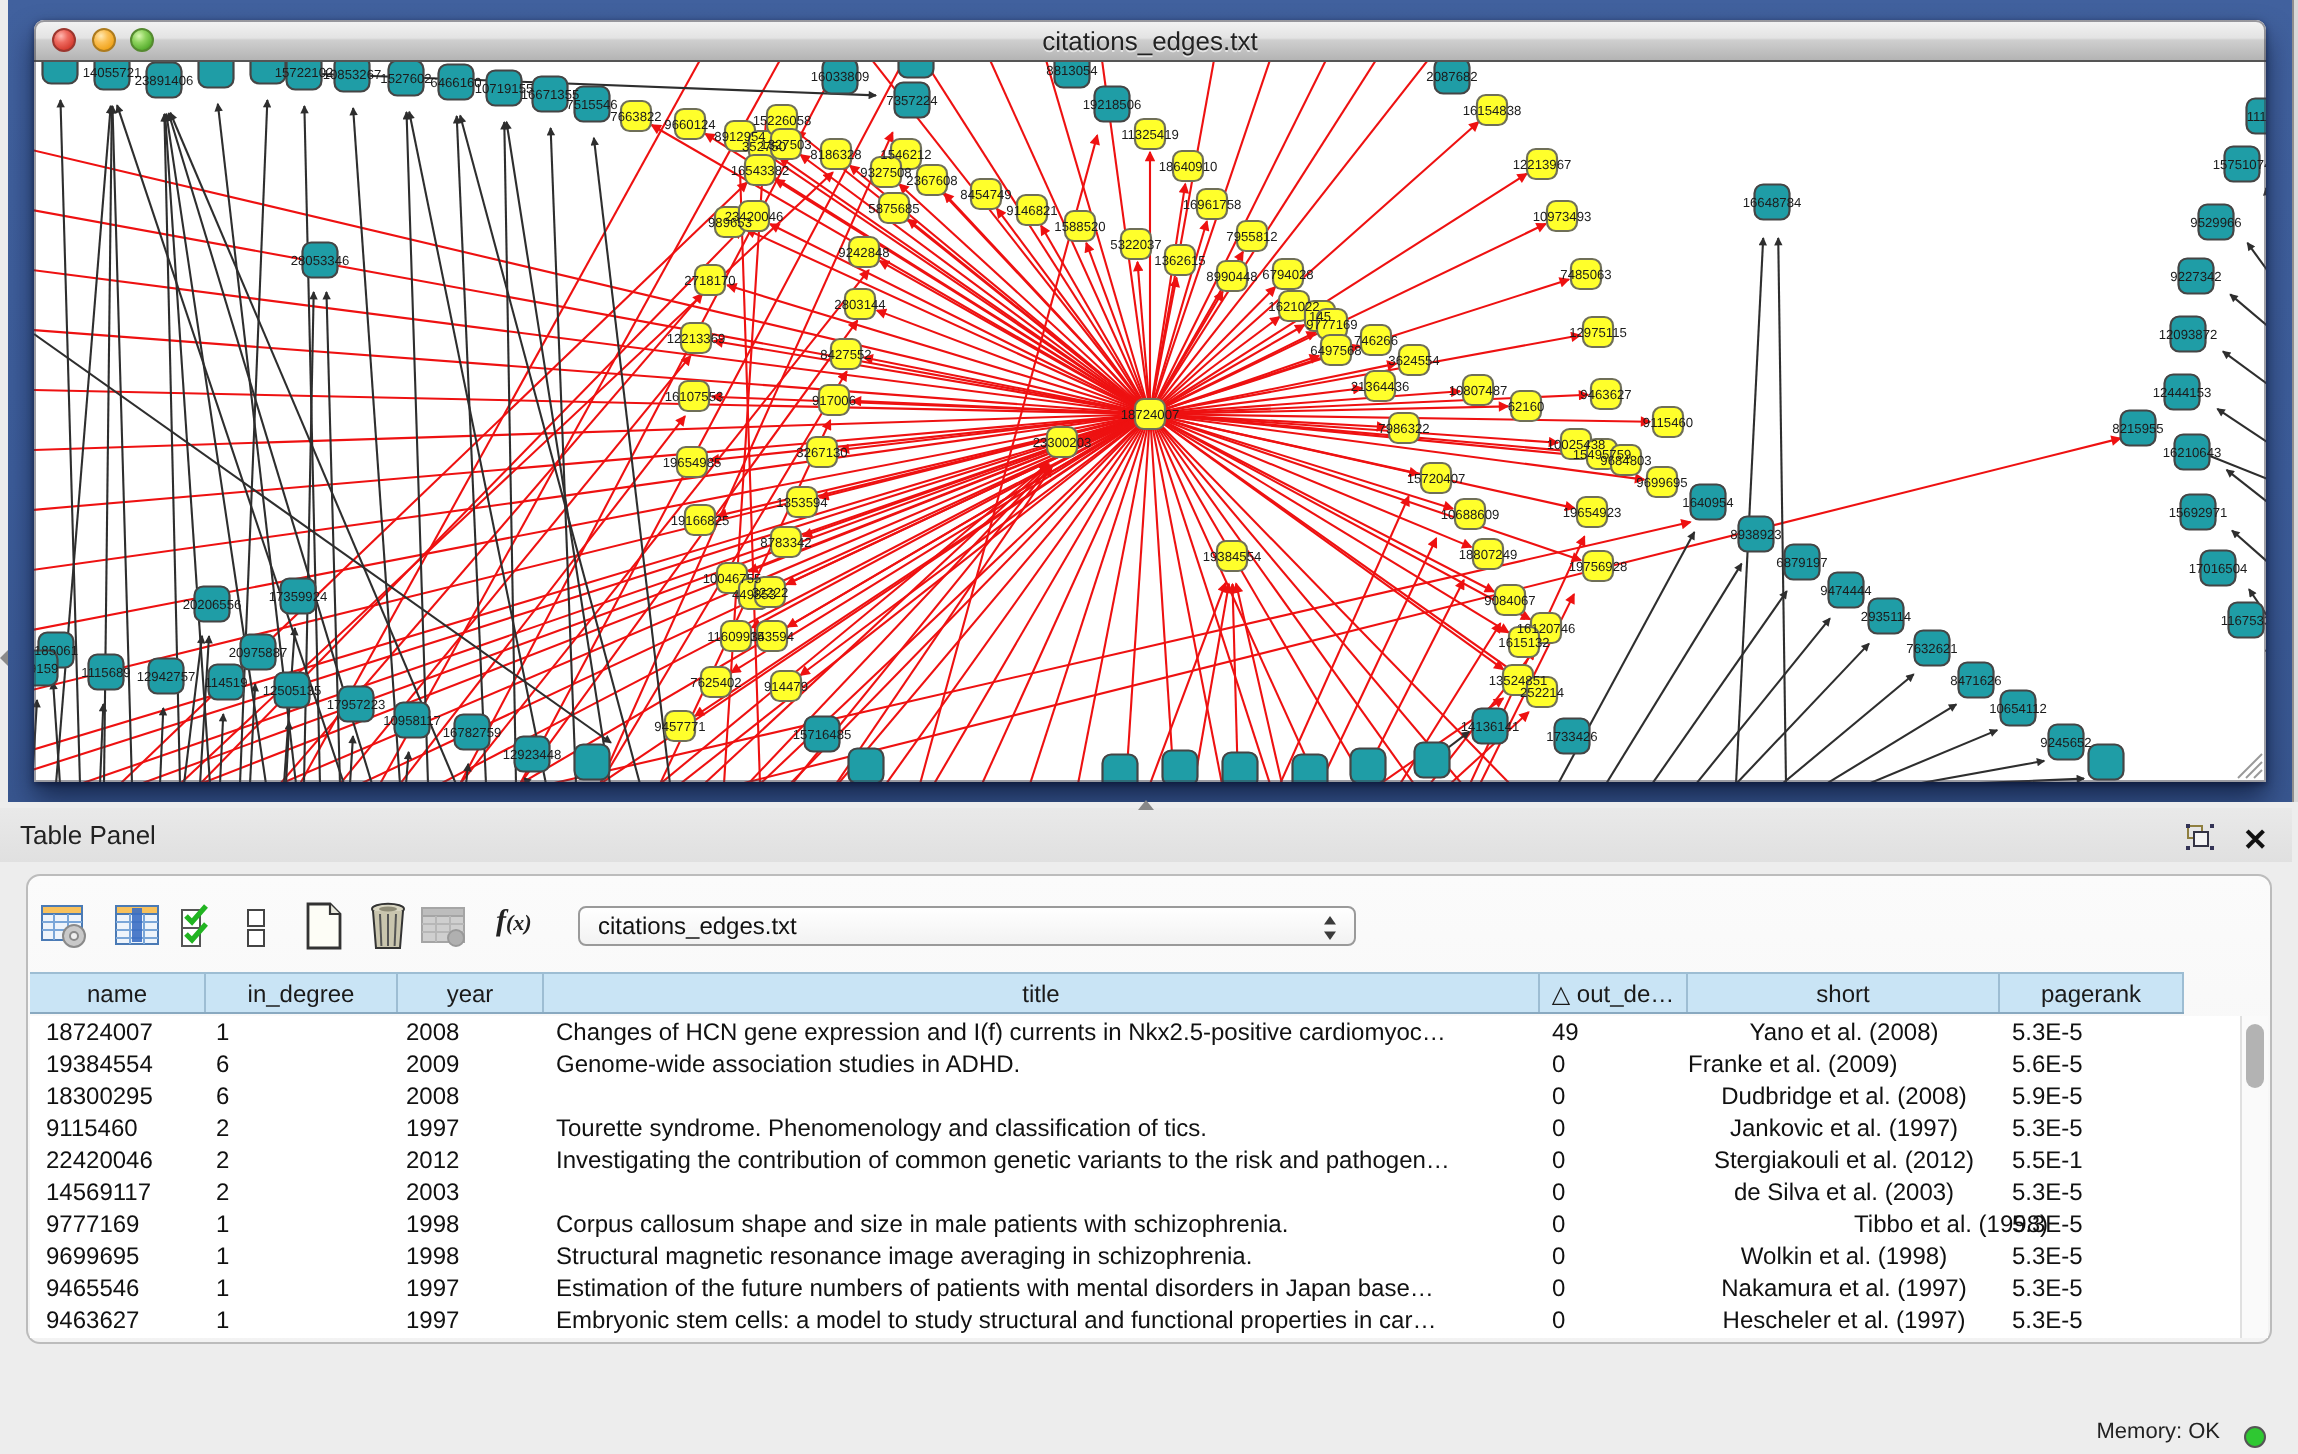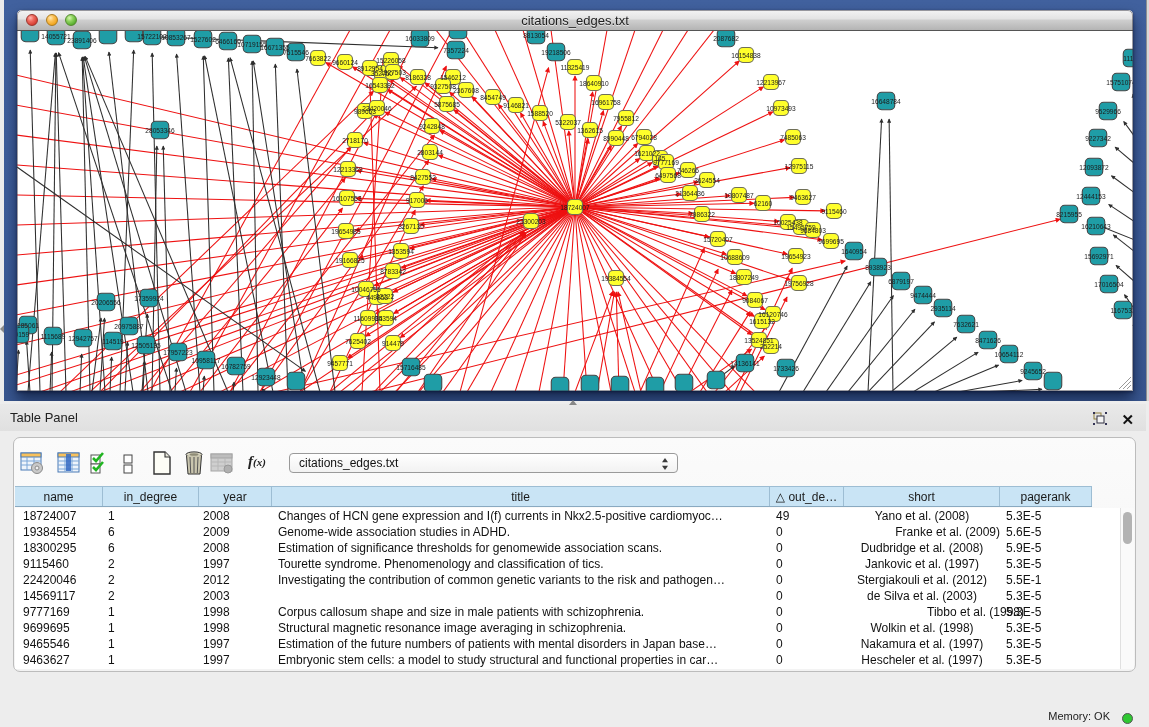--- a/index.html
+++ b/index.html
@@ -678,28 +678,27 @@
           <div class="c" style="left:761px;width:70px">49</div>
           <div class="c" style="left:829px;width:156px;text-align:center">Yano et al. (2008)</div>
           <div class="c" style="left:991px;width:90px">5.3E‑5</div>
         </div>
         <div class="row" style="top:16px">
           <div class="c" style="left:8px;width:80px">19384554</div>
           <div class="c" style="left:93px;width:90px">6</div>
           <div class="c" style="left:188px;width:70px">2009</div>
           <div class="c" style="left:263px;width:500px">Genome‑wide association studies in ADHD.</div>
           <div class="c" style="left:761px;width:70px">0</div>
-          <div class="c" style="left:829px;width:156px;text-align:right">Franke et al. (2009)</div>
+          <div class="c" style="left:829px;width:156px;text-align:left">Franke et al. (2009)</div>
           <div class="c" style="left:991px;width:90px">5.6E‑5</div>
         </div>
         <div class="row" style="top:32px">
           <div class="c" style="left:8px;width:80px">18300295</div>
           <div class="c" style="left:93px;width:90px">6</div>
           <div class="c" style="left:188px;width:70px">2008</div>
-          <div class="c" style="left:263px;width:500px">Estimation of significance thresholds for genomewide association scans.</div>
           <div class="c" style="left:761px;width:70px">0</div>
           <div class="c" style="left:829px;width:156px;text-align:center">Dudbridge et al. (2008)</div>
           <div class="c" style="left:991px;width:90px">5.9E‑5</div>
         </div>
         <div class="row" style="top:48px">
           <div class="c" style="left:8px;width:80px">9115460</div>
           <div class="c" style="left:93px;width:90px">2</div>
           <div class="c" style="left:188px;width:70px">1997</div>
           <div class="c" style="left:263px;width:500px">Tourette syndrome. Phenomenology and classification of tics.</div>
           <div class="c" style="left:761px;width:70px">0</div>

